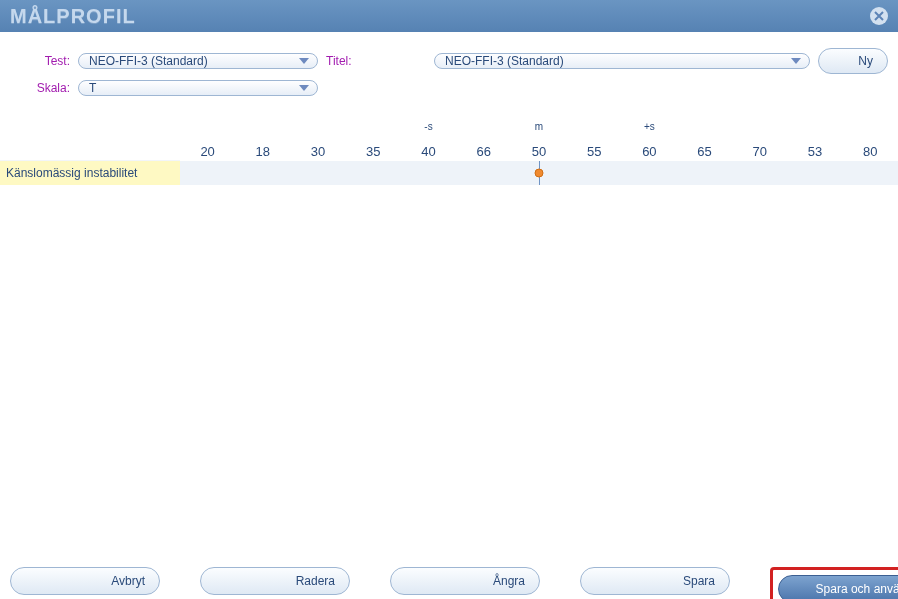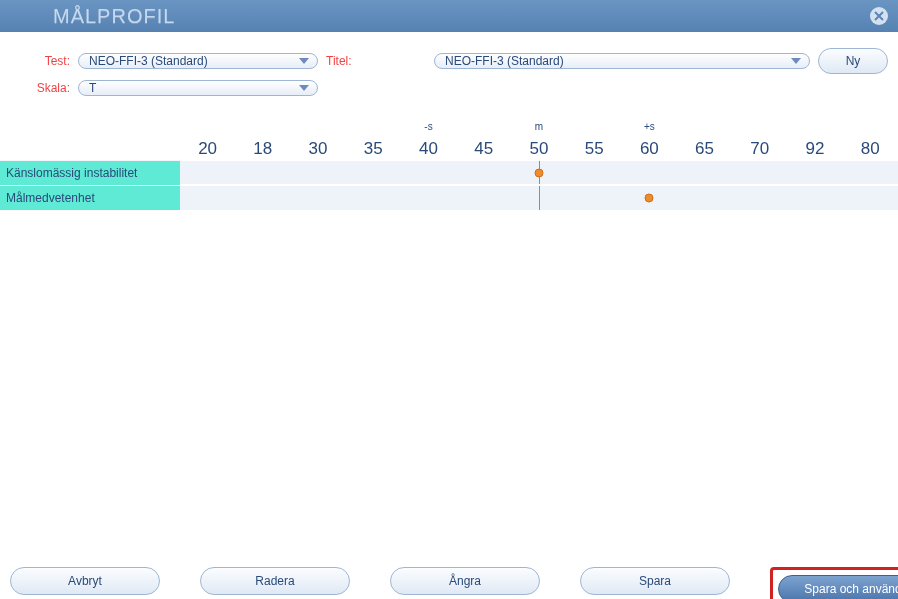--- a/index.html
+++ b/index.html
@@ -4,56 +4,56 @@
 <style>
   * { box-sizing: border-box; margin: 0; padding: 0; }
   html, body { width: 898px; height: 599px; font-family: Arial, Helvetica, sans-serif; font-size: 12px; color: #2a4a7a; background: #fff; }
   .header {
     background: linear-gradient(#6a95c2, #5682b3);
     height: 32px;
     display: flex; align-items: center; justify-content: space-between;
     padding: 0 10px;
   }
   .header h1 {
-    font-size: 20px; font-weight: normal; letter-spacing: 1px;
-    color: #c5d8ed; text-shadow: 0 1px 0 rgba(255,255,255,.2); margin-left: 43px;
+    font-size: 20px; font-weight: bold; letter-spacing: 1px;
+    color: #c5d8ed; text-shadow: 0 1px 0 rgba(255,255,255,.2);
   }
   .close-btn {
     width: 18px; height: 18px; border-radius: 50%;
     background: #d3e1f0; display:flex; align-items:center; justify-content:center;
     cursor: pointer;
   }
   .close-btn svg { width: 10px; height: 10px; }
   .controls {
     display: grid;
     grid-template-columns: 60px 240px 100px 1fr 70px;
     gap: 6px 8px;
     padding: 16px 10px 8px 10px;
     align-items: center;
   }
-  .lbl { text-align: right; color: #ef4444; font-size: 12px; }
+  .lbl { text-align: right; color: #a21caf; font-size: 12px; }
   .select {
     position: relative;
     border: 1px solid #9eb6d3;
     border-radius: 12px;
     height: 16px;
     background: linear-gradient(#fefeff, #e7eef7);
     display: flex; align-items: center;
     padding: 0 26px 0 10px;
     color: #2a4a7a; cursor: pointer;
     overflow: hidden; white-space: nowrap;
   }
   .select .caret {
     position: absolute; right: 8px; top: 50%; transform: translateY(-50%);
     width: 0; height: 0; border-left: 5px solid transparent; border-right: 5px solid transparent; border-top: 6px solid #6e8abf;
   }
   .btn {
     border: 1px solid #9eb6d3; border-radius: 14px; height: 26px;
     background: linear-gradient(#fbfdff, #dfe9f4);
-    display:flex; align-items:center; justify-content:center;
+    display:flex; align-items:center; justify-content:flex-end;
     color: #2a4a7a; cursor: pointer; font-size: 12px;
     padding: 0 14px; min-width: 60px;
   }
   .btn.primary {
     background: linear-gradient(#7da3cf, #4a74ab);
     border-color: #3b5f92; color: #fff;
   }
   .toolbar {
     display: flex; gap: 40px; justify-content: space-between;
     padding: 10px 10px 14px 10px;
@@ -62,24 +62,24 @@
   .red-outline { border: 3px solid #d22121; padding: 5px; border-radius: 4px; }
 
   
   .chart { width: 100%; border-collapse: collapse; }
   .chart td { height: 25px; position: relative; }
   .chart .rowlabel {
     width: 180px; padding-left: 6px; color: #2a4a7a; font-size: 12px;
     border-top: 1px solid #f2f5f9;
   }
   .chart .axis-row td { height: 28px; vertical-align: bottom; }
-  .chart .tick-num { text-align: center; color: #2a4a7a; font-size: 17px; }
+  .chart .tick-num { text-align: center; color: #2a4a7a; font-size: 13px; }
   .chart .tick-lbl { text-align: center; color: #2a4a7a; font-size: 10px; line-height: 10px; }
   .chart .cell { background: #eef3f9; border-top: 2px solid #fff; }
-  .chart .odd .rowlabel { background: #5eead4; }
+  .chart .odd .rowlabel { background: #fef9c3; }
   .dot {
     position: absolute; width: 9px; height: 9px; border-radius: 50%;
     background: #f08a2f; border: 1px solid #d06e14;
     top: 50%; transform: translate(-50%, -50%);
   }
   .content-area { height: calc(599px - 32px - 62px - 52px); overflow: hidden; }
 </style>
 </head>
 <body>
 
@@ -133,63 +133,43 @@
           <td class="tick-lbl"></td>
           <td class="tick-lbl"></td>
         </tr>
         <tr class="axis-row">
           <td class="rowlabel" style="border: none;"></td>
           <td class="tick-num">20</td>
           <td class="tick-num">18</td>
           <td class="tick-num">30</td>
           <td class="tick-num">35</td>
           <td class="tick-num">40</td>
-          <td class="tick-num">45</td>
+          <td class="tick-num">66</td>
           <td class="tick-num">50</td>
           <td class="tick-num">55</td>
           <td class="tick-num">60</td>
           <td class="tick-num">65</td>
           <td class="tick-num">70</td>
-          <td class="tick-num">92</td>
+          <td class="tick-num">53</td>
           <td class="tick-num">80</td>
         </tr>
         <tr class="odd">
           <td class="rowlabel">Känslomässig instabilitet</td>
           <td class="cell"></td>
           <td class="cell"></td>
           <td class="cell"></td>
           <td class="cell"></td>
           <td class="cell band"></td>
           <td class="cell band"></td>
           <td class="cell band">
             <div style="position: absolute; left: 50%; top: 0px; bottom: 0px; width: 1px; background: rgb(111, 147, 196);"></div>
             <div class="dot" style="left: 50%;"></div>
           </td>
           <td class="cell band"></td>
           <td class="cell band"></td>
-          <td class="cell"></td>
-          <td class="cell"></td>
-          <td class="cell"></td>
-          <td class="cell"></td>
-        </tr>
-        <tr class="odd">
-          <td class="rowlabel">Målmedvetenhet</td>
-          <td class="cell"></td>
-          <td class="cell"></td>
-          <td class="cell"></td>
-          <td class="cell"></td>
-          <td class="cell band"></td>
-          <td class="cell band"></td>
-          <td class="cell band">
-            <div style="position: absolute; left: 50%; top: 0px; bottom: 0px; width: 1px; background: rgb(111, 147, 196);"></div>
-          </td>
-          <td class="cell band"></td>
-          <td class="cell band">
-            <div class="dot" style="left: 50%;"></div>
-          </td>
           <td class="cell"></td>
           <td class="cell"></td>
           <td class="cell"></td>
           <td class="cell"></td>
         </tr>
       </tbody>
 </table>
 </div>
 
 <div class="toolbar">

